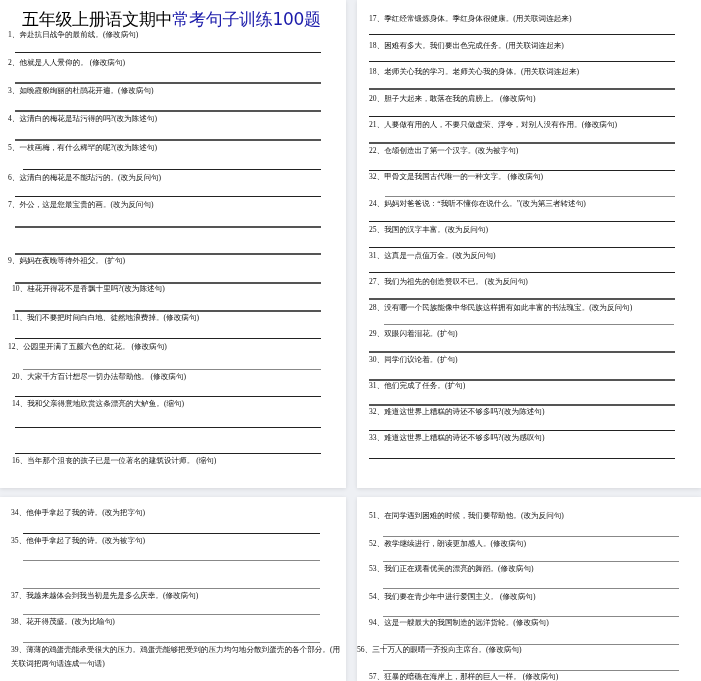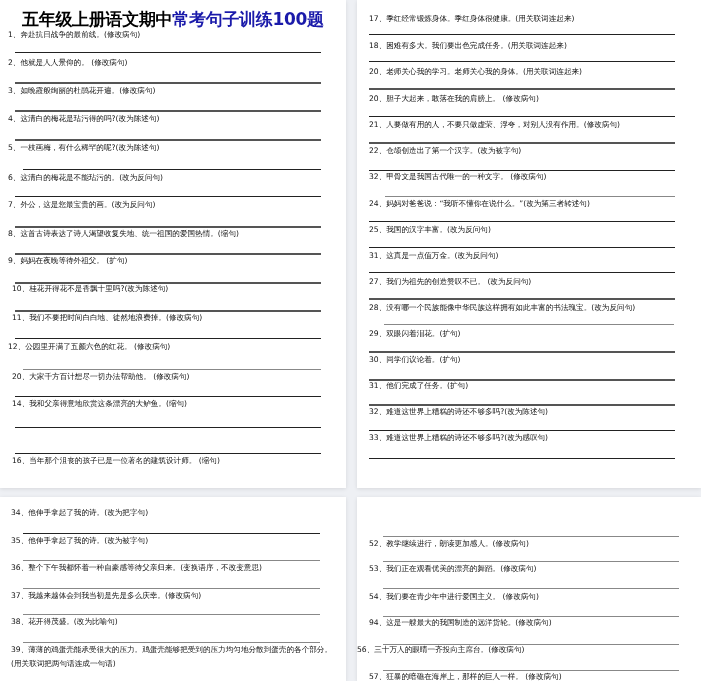--- a/index.html
+++ b/index.html
@@ -4,24 +4,24 @@
 <style>
   * { box-sizing: border-box; margin: 0; padding: 0; }
   html, body { width: 701px; height: 681px; overflow: hidden; background: #eef0f4; font-family: "DejaVu Sans", sans-serif; }
   .viewer { position: relative; width: 701px; height: 681px; }
   .page { position: absolute; background: #ffffff; box-shadow: 0 1px 4px rgba(0,0,0,0.10); overflow: hidden; }
   #p1 { left: 0; top: 0; width: 346px; height: 488px; }
   #p2 { left: 357px; top: 0; width: 344px; height: 488px; }
   #p3 { left: 0; top: 497px; width: 346px; height: 184px; }
   #p4 { left: 357px; top: 497px; width: 344px; height: 184px; }
 
-  .title { position: absolute; left: 22px; top: 8px; font-size: 17px; font-weight: bold; color: #000; white-space: nowrap; letter-spacing: -0.3px; }
+  .title { position: absolute; left: 22px; top: 8px; font-size: 17px; font-weight: normal; color: #000; white-space: nowrap; letter-spacing: -0.3px; }
   .title .blue { color: #1a1aaa; }
 
-  .q { position: absolute; font-size: 7.6px; color: #111; white-space: nowrap; line-height: 10px; }
+  .q { position: absolute; font-size: 7.6px; color: #111; white-space: nowrap; line-height: 10px; font-family: Liberation Serif, serif; }
   .line { position: absolute; height: 1px; background: #222; }
   .line.gray { background: #888; height: 1px; }
   .line.thick { height: 2px; background: #555; }
   .q.wrap { white-space: normal; line-height: 14px; }
 </style>
 </head>
 <body>
 
 <div class="viewer">
 
@@ -37,21 +37,20 @@
     <div class="q" style="left:8px;top:86px">3、如晚霞般绚丽的杜鹃花开遍。(修改病句)</div>
     <div class="line thick" style="left:15px;top:110px;width:306px"></div>
     <div class="q" style="left:8px;top:114px">4、这清白的梅花是玷污得的吗?(改为陈述句)</div>
     <div class="line thick" style="left:15px;top:139px;width:306px"></div>
     <div class="q" style="left:8px;top:143px">5、一枝画梅，有什么稀罕的呢?(改为陈述句)</div>
     <div class="line" style="left:23px;top:169px;width:298px"></div>
     <div class="q" style="left:8px;top:173px">6、这清白的梅花是不能玷污的。(改为反问句)</div>
     <div class="line" style="left:15px;top:196px;width:306px"></div>
     <div class="q" style="left:8px;top:200px">7、外公，这是您最宝贵的画。(改为反问句)</div>
     <div class="line thick" style="left:15px;top:226px;width:306px"></div>
-    <div class="q" style="left:8px;top:229px">8、这首古诗表达了诗人渴望收复失地、统一祖国的爱国热情。(缩句)</div>
     <div class="line thick" style="left:15px;top:253px;width:306px"></div>
     <div class="q" style="left:8px;top:256px">9、妈妈在夜晚等待外祖父。  (扩句)</div>
     <div class="line thick" style="left:15px;top:282px;width:306px"></div>
     <div class="q" style="left:12px;top:284px">10、桂花开得花不是香飘十里吗?(改为陈述句)</div>
     <div class="line thick" style="left:15px;top:310px;width:306px"></div>
     <div class="q" style="left:12px;top:313px">11、我们不要把时间白白地、徒然地浪费掉。(修改病句)</div>
     <div class="line" style="left:15px;top:338px;width:306px"></div>
     <div class="q" style="left:8px;top:342px">12、公园里开满了五颜六色的红花。  (修改病句)</div>
     <div class="line gray" style="left:23px;top:369px;width:298px"></div>
     <div class="q" style="left:12px;top:372px">20、大家千方百计想尽一切办法帮助他。  (修改病句)</div>
@@ -60,21 +59,21 @@
     <div class="line" style="left:15px;top:427px;width:306px"></div>
     <div class="line" style="left:15px;top:453px;width:306px"></div>
     <div class="q" style="left:12px;top:456px">16、当年那个沮丧的孩子已是一位著名的建筑设计师。  (缩句)</div>
   </div>
 
   <div class="page" id="p2">
     <div class="q" style="left:12px;top:14px">17、季红经常锻炼身体。季红身体很健康。(用关联词连起来)</div>
     <div class="line" style="left:12px;top:34px;width:306px"></div>
     <div class="q" style="left:12px;top:41px">18、困难有多大。我们要出色完成任务。(用关联词连起来)</div>
     <div class="line" style="left:12px;top:61px;width:306px"></div>
-    <div class="q" style="left:12px;top:67px">20、老师关心我的学习。老师关心我的身体。(用关联词连起来)</div>
+    <div class="q" style="left:12px;top:67px">18、老师关心我的学习。老师关心我的身体。(用关联词连起来)</div>
     <div class="line thick" style="left:12px;top:88px;width:306px"></div>
     <div class="q" style="left:12px;top:94px">20、胆子大起来，敢落在我的肩膀上。  (修改病句)</div>
     <div class="line" style="left:12px;top:116px;width:306px"></div>
     <div class="q" style="left:12px;top:120px">21、人要做有用的人，不要只做虚荣、浮夸，对别人没有作用。(修改病句)</div>
     <div class="line thick" style="left:12px;top:142px;width:306px"></div>
     <div class="q" style="left:12px;top:146px">22、仓颉创造出了第一个汉字。(改为被字句)</div>
     <div class="line" style="left:12px;top:170px;width:306px"></div>
     <div class="q" style="left:12px;top:172px">32、甲骨文是我国古代唯一的一种文字。  (修改病句)</div>
     <div class="line gray" style="left:28px;top:196px;width:290px"></div>
     <div class="q" style="left:12px;top:199px">24、妈妈对爸爸说：“我听不懂你在说什么。”(改为第三者转述句)</div>
@@ -97,30 +96,30 @@
     <div class="line" style="left:12px;top:430px;width:306px"></div>
     <div class="q" style="left:12px;top:433px">33、难道这世界上糟糕的诗还不够多吗?(改为感叹句)</div>
     <div class="line" style="left:12px;top:458px;width:306px"></div>
   </div>
 
   <div class="page" id="p3">
     <div class="q" style="left:11px;top:11px">34、他伸手拿起了我的诗。(改为把字句)</div>
     <div class="line" style="left:23px;top:36px;width:297px"></div>
     <div class="q" style="left:11px;top:39px">35、他伸手拿起了我的诗。(改为被字句)</div>
     <div class="line gray" style="left:23px;top:63px;width:297px"></div>
-    <div class="q" style="left:11px;top:66px">36、整个下午我都怀着一种自豪感等待父亲归来。(变换语序，不改变意思)</div>
     <div class="line gray" style="left:23px;top:91px;width:297px"></div>
     <div class="q" style="left:11px;top:94px">37、我越来越体会到我当初是先是多么庆幸。(修改病句)</div>
     <div class="line gray" style="left:23px;top:117px;width:297px"></div>
     <div class="q" style="left:11px;top:120px">38、花开得茂盛。(改为比喻句)</div>
     <div class="line gray" style="left:23px;top:145px;width:297px"></div>
     <div class="q wrap" style="left:11px;top:146px;width:330px">39、薄薄的鸡蛋壳能承受很大的压力。鸡蛋壳能够把受到的压力均匀地分散到蛋壳的各个部分。(用关联词把两句话连成一句话)</div>
   </div>
 
   <div class="page" id="p4">
+    <div class="q" style="left:12px;top:14px">51、在同学遇到困难的时候，我们要帮助他。(改为反问句)</div>
     <div class="line gray" style="left:26px;top:39px;width:296px"></div>
     <div class="q" style="left:12px;top:42px">52、教学继续进行，朗读更加感人。(修改病句)</div>
     <div class="line gray" style="left:26px;top:64px;width:296px"></div>
     <div class="q" style="left:12px;top:67px">53、我们正在观看优美的漂亮的舞蹈。(修改病句)</div>
     <div class="line gray" style="left:26px;top:91px;width:296px"></div>
     <div class="q" style="left:12px;top:95px">54、我们要在青少年中进行爱国主义。  (修改病句)</div>
     <div class="line gray" style="left:26px;top:119px;width:296px"></div>
     <div class="q" style="left:12px;top:121px">94、这是一艘最大的我国制造的远洋货轮。(修改病句)</div>
     <div class="line gray" style="left:26px;top:147px;width:296px"></div>
     <div class="q" style="left:0;top:148px">56、三十万人的眼睛一齐投向主席台。(修改病句)</div>

